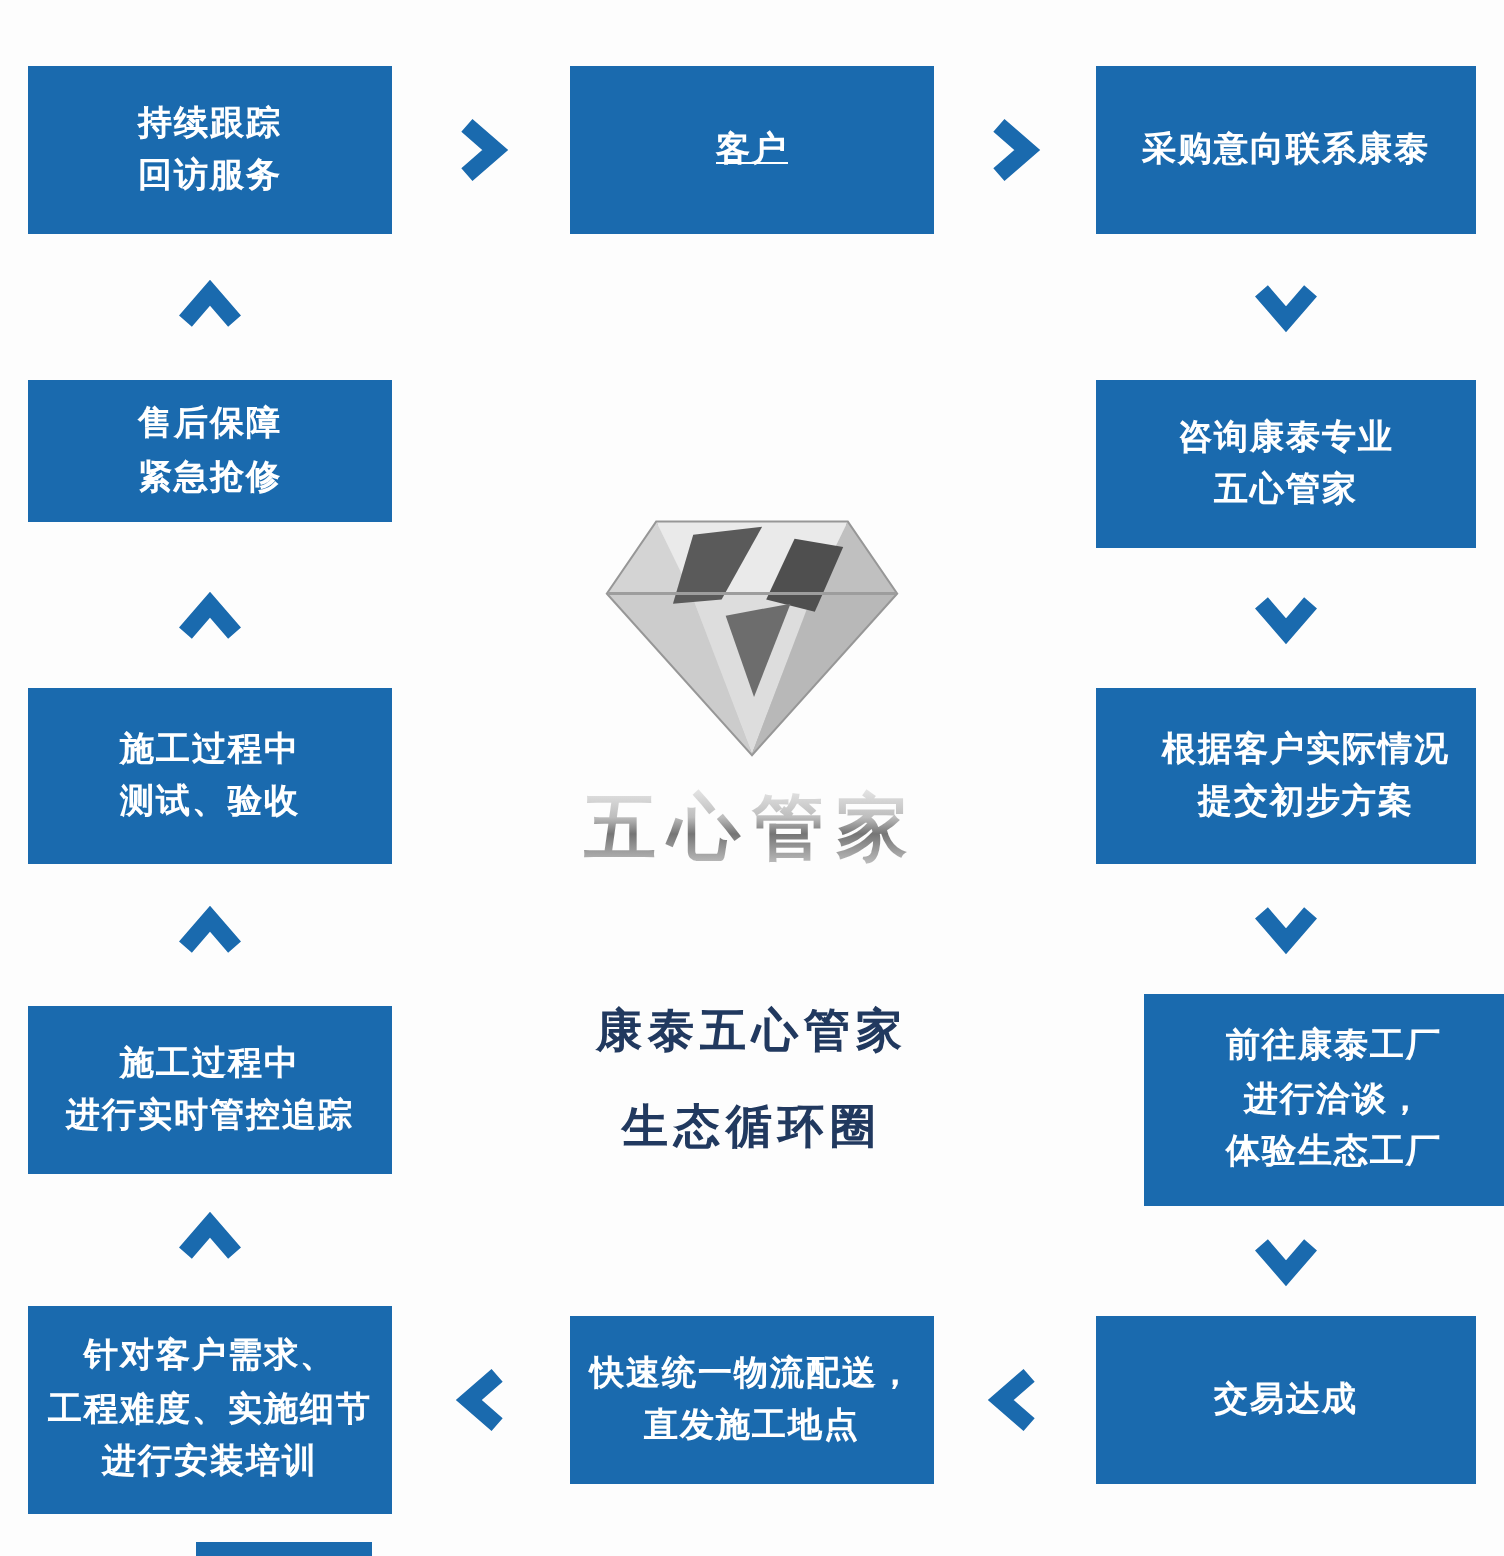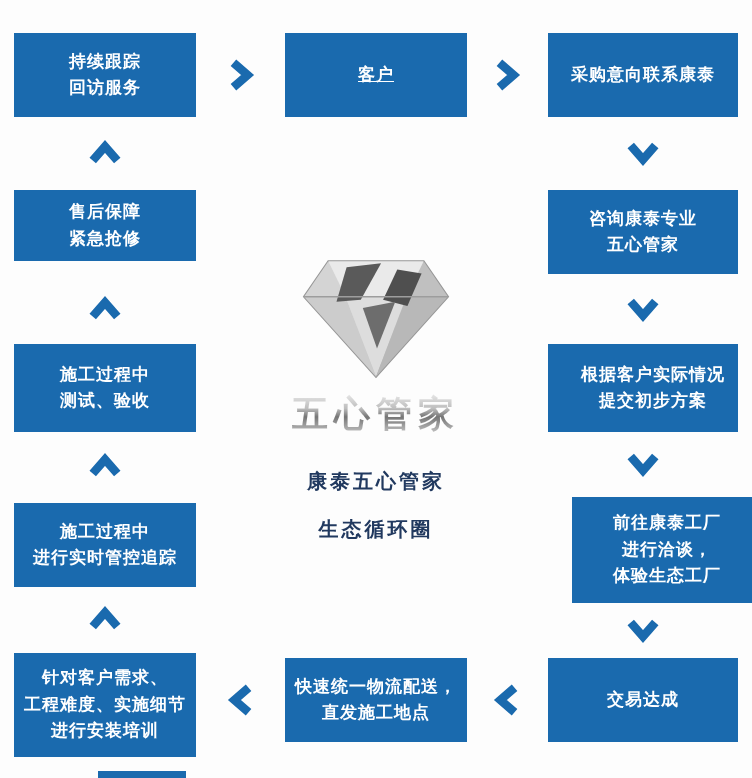--- a/index.html
+++ b/index.html
@@ -68,22 +68,23 @@
     position:absolute;left:255px;top:390px;width:242px;
     text-align:center;
     font-size:36px;font-weight:bold;letter-spacing:6px;
     background:linear-gradient(180deg,#f2f2f2 0%,#bdbdbd 38%,#757575 55%,#dedede 100%);
     -webkit-background-clip:text;background-clip:text;
     color:#8f8f8f;-webkit-text-fill-color:transparent;
   }
   .caption{
     position:absolute;left:255px;width:242px;
     text-align:center;
-    font-size:20px;font-weight:bold;letter-spacing:3px;
+    font-size:23px;font-weight:bold;letter-spacing:3px;
     color:var(--caption-color,#21395f);
+    margin-top:32px;
   }
   .cap1{top:468px;}
   .cap2{top:516px;}
   
   .cropped{
     position:absolute;left:98px;top:771px;width:88px;height:7px;
     background:var(--primary,#1a6aae);
   }
 </style>
 </head>

